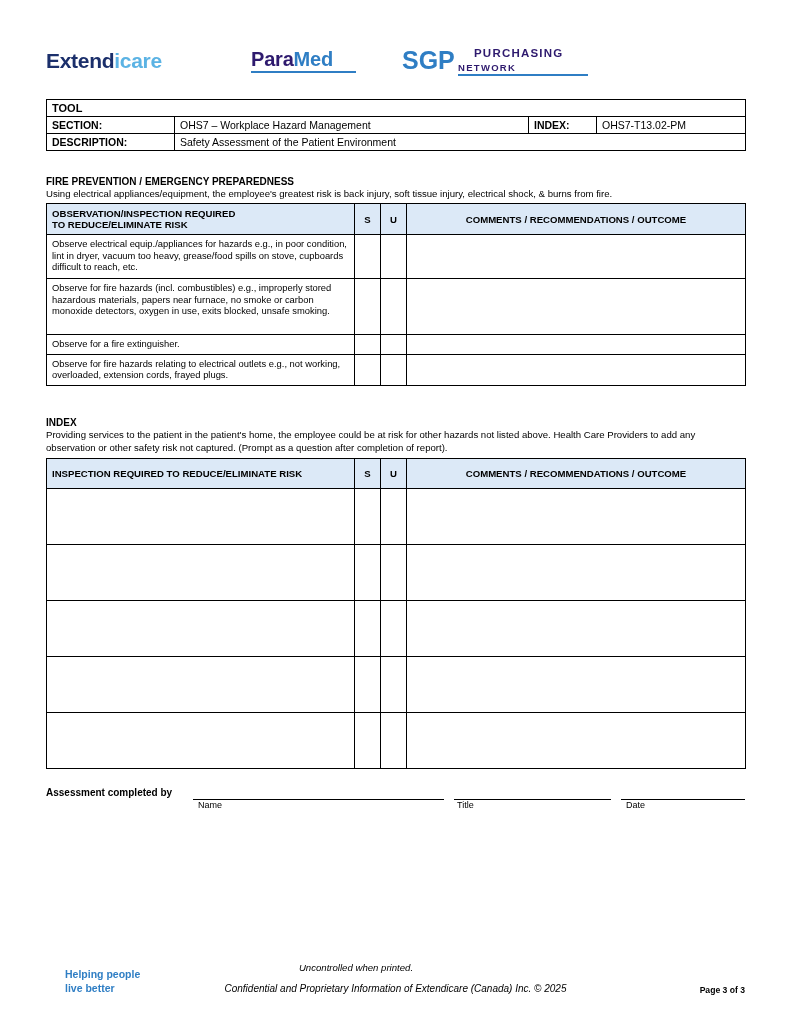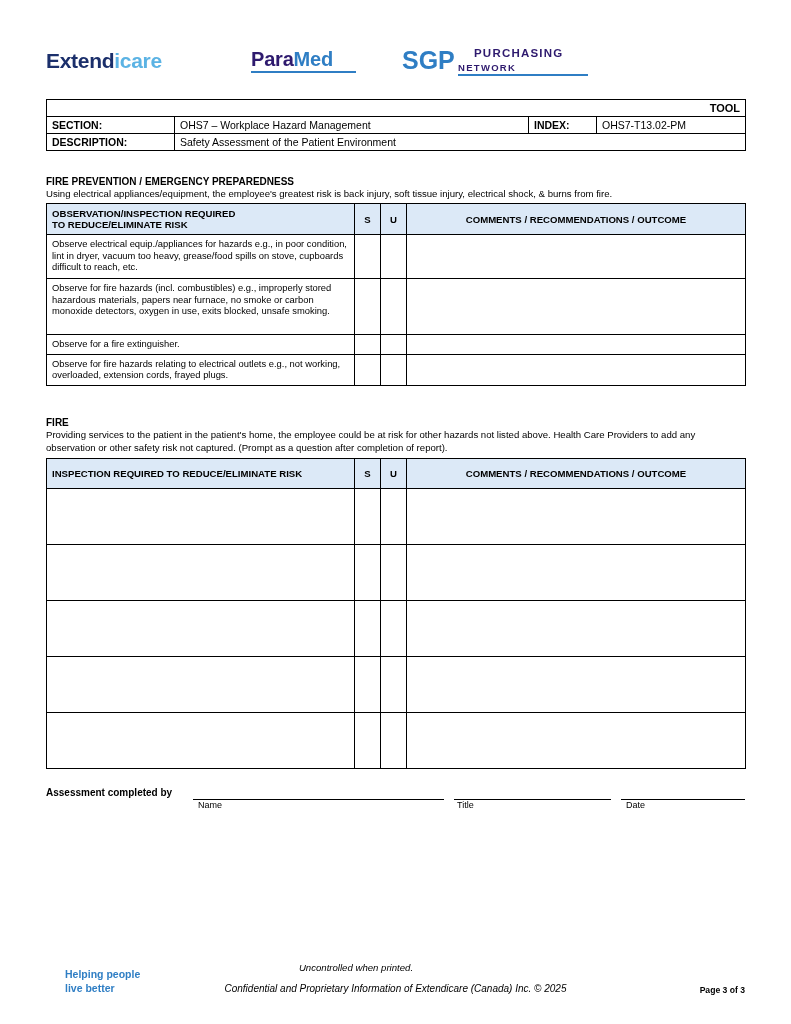--- a/index.html
+++ b/index.html
@@ -108,21 +108,21 @@
     width: 699px;
     table-layout: fixed;
   }
   .hdr-table td {
     border: 1px solid #000;
     padding: 2px 5px;
     height: 16px;
     vertical-align: middle;
   }
   .hdr-title {
-    text-align: right;
+    text-align: left;
     font-weight: bold;
     font-size: 11px;
   }
   .lbl { font-weight: bold; }
 
   
   .sec-head {
     position: absolute;
     font-weight: bold;
     font-size: 10px;
@@ -310,21 +310,21 @@
       </tr>
       <tr>
         <td style="height:28px">Observe for fire hazards relating to electrical outlets e.g., not working, overloaded, extension cords, frayed plugs.</td>
         <td class="blank"></td>
         <td class="blank"></td>
         <td class="blank"></td>
       </tr>
     </tbody>
   </table>
 
-  <div class="sec-head" style="left:46px; top:417px;">FIRE</div>
+  <div class="sec-head" style="left:46px; top:417px;">INDEX</div>
   <div class="sec-sub" style="left:46px; top:429px; width:700px;">Providing services to the patient in the patient's home, the employee could be at risk for other hazards not listed above. Health Care Providers to add any observation or other safety risk not captured. (Prompt as a question after completion of report).</div>
 
   <table class="cl-table" style="top:458px;">
     <colgroup>
       <col style="width:308px">
       <col style="width:26px">
       <col style="width:26px">
       <col style="width:339px">
     </colgroup>
     <thead>

